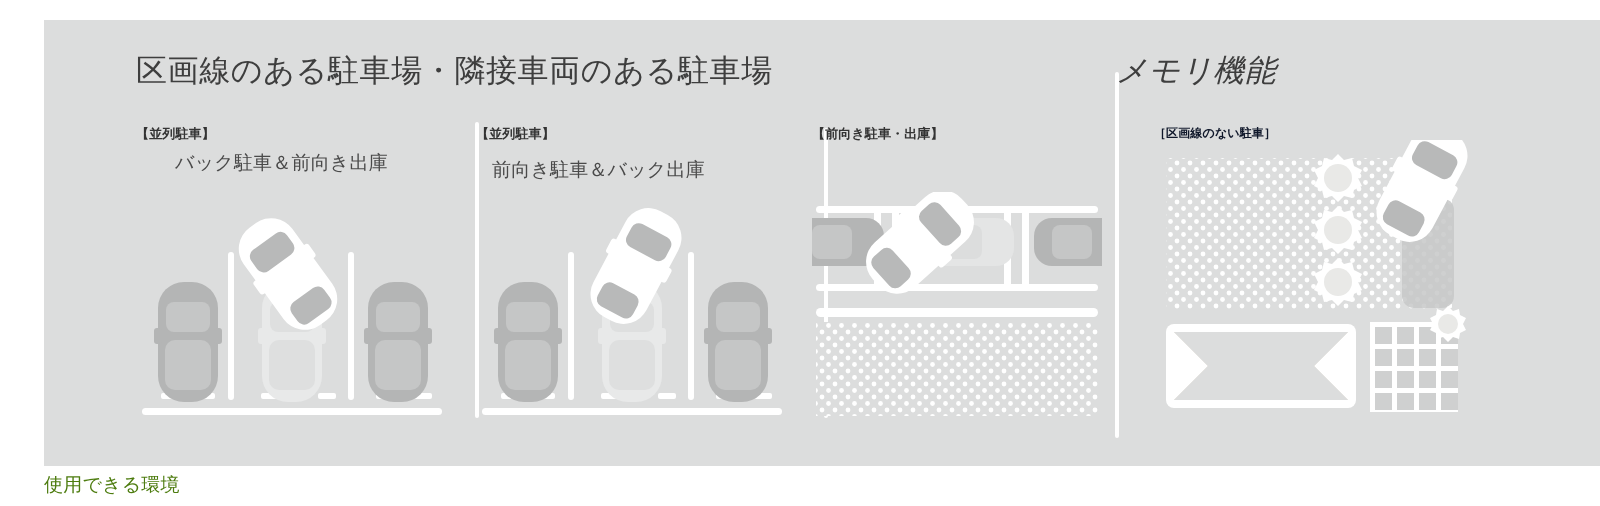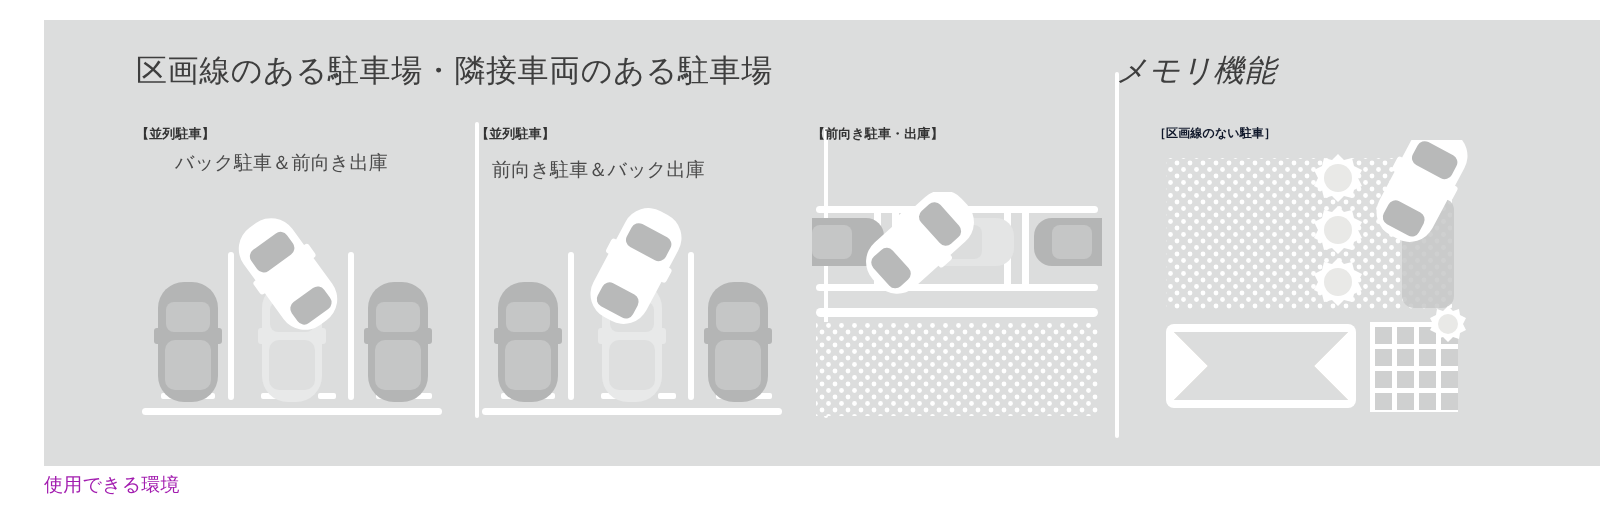--- a/index.html
+++ b/index.html
@@ -81,21 +81,21 @@
   #stage-1 { left: 84px;  top: 180px; width: 330px; height: 220px; }
   #stage-2 { left: 424px; top: 180px; width: 330px; height: 220px; }
   #stage-3 { left: 768px; top: 172px; width: 290px; height: 228px; }
   #stage-4 { left: 1110px; top: 120px; width: 340px; height: 280px; }
 
   .caption-bottom {
     position: absolute;
     left: 44px;
     top: 472px;
     font-size: 19px;
-    color: #a21caf;
+    color: #4d7c0f;
     letter-spacing: 0.01em;
   }
 </style>
 </head>
 <body>
 
 <div id="figure-panel">
 
   <div class="v-divider" id="divider-1"></div>
   <div class="v-divider" id="divider-2"></div>

